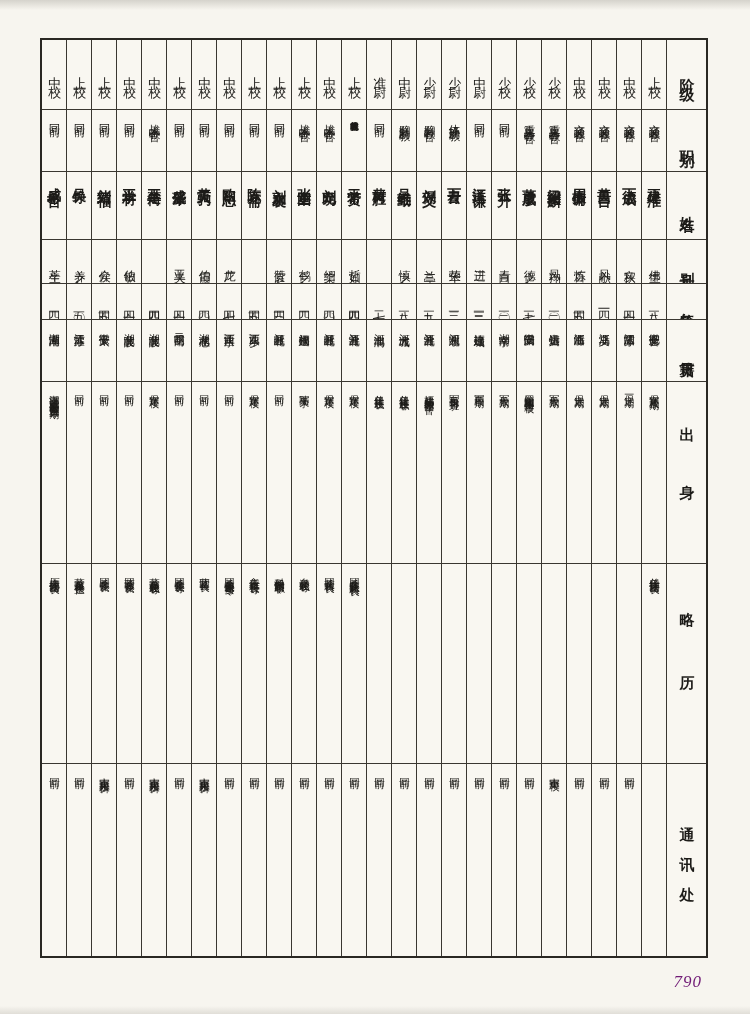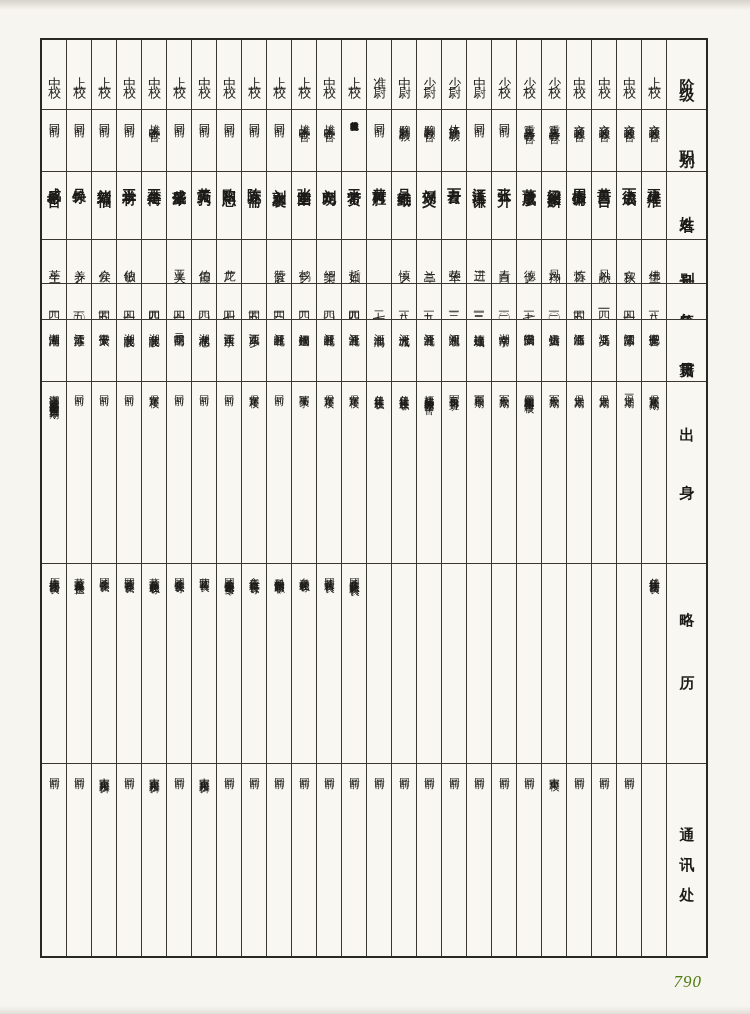--- a/index.html
+++ b/index.html
@@ -94,21 +94,21 @@
   .hs-alias{letter-spacing:5px;}
   .hs-age{letter-spacing:2px;}
   .hs-native{letter-spacing:12px;}
   .hs-origin{letter-spacing:58px;}
   .hs-history{letter-spacing:64px;}
   .hs-contact{letter-spacing:30px;}
   .page-number{
     position:absolute;
     right:48px;bottom:22px;
     font-size:17px;
-    color:#4d7c0f;
+    color:#701a75;
     font-style:italic;
     letter-spacing:1px;
   }
   
   .scan-edge-top{position:absolute;left:0;top:0;width:100%;height:10px;
     background:linear-gradient(to bottom, rgba(60,55,45,0.18), rgba(0,0,0,0));}
   .scan-edge-bottom{position:absolute;left:0;bottom:0;width:100%;height:8px;
     background:linear-gradient(to top, rgba(60,55,45,0.12), rgba(0,0,0,0));}
 </style>
 </head>

